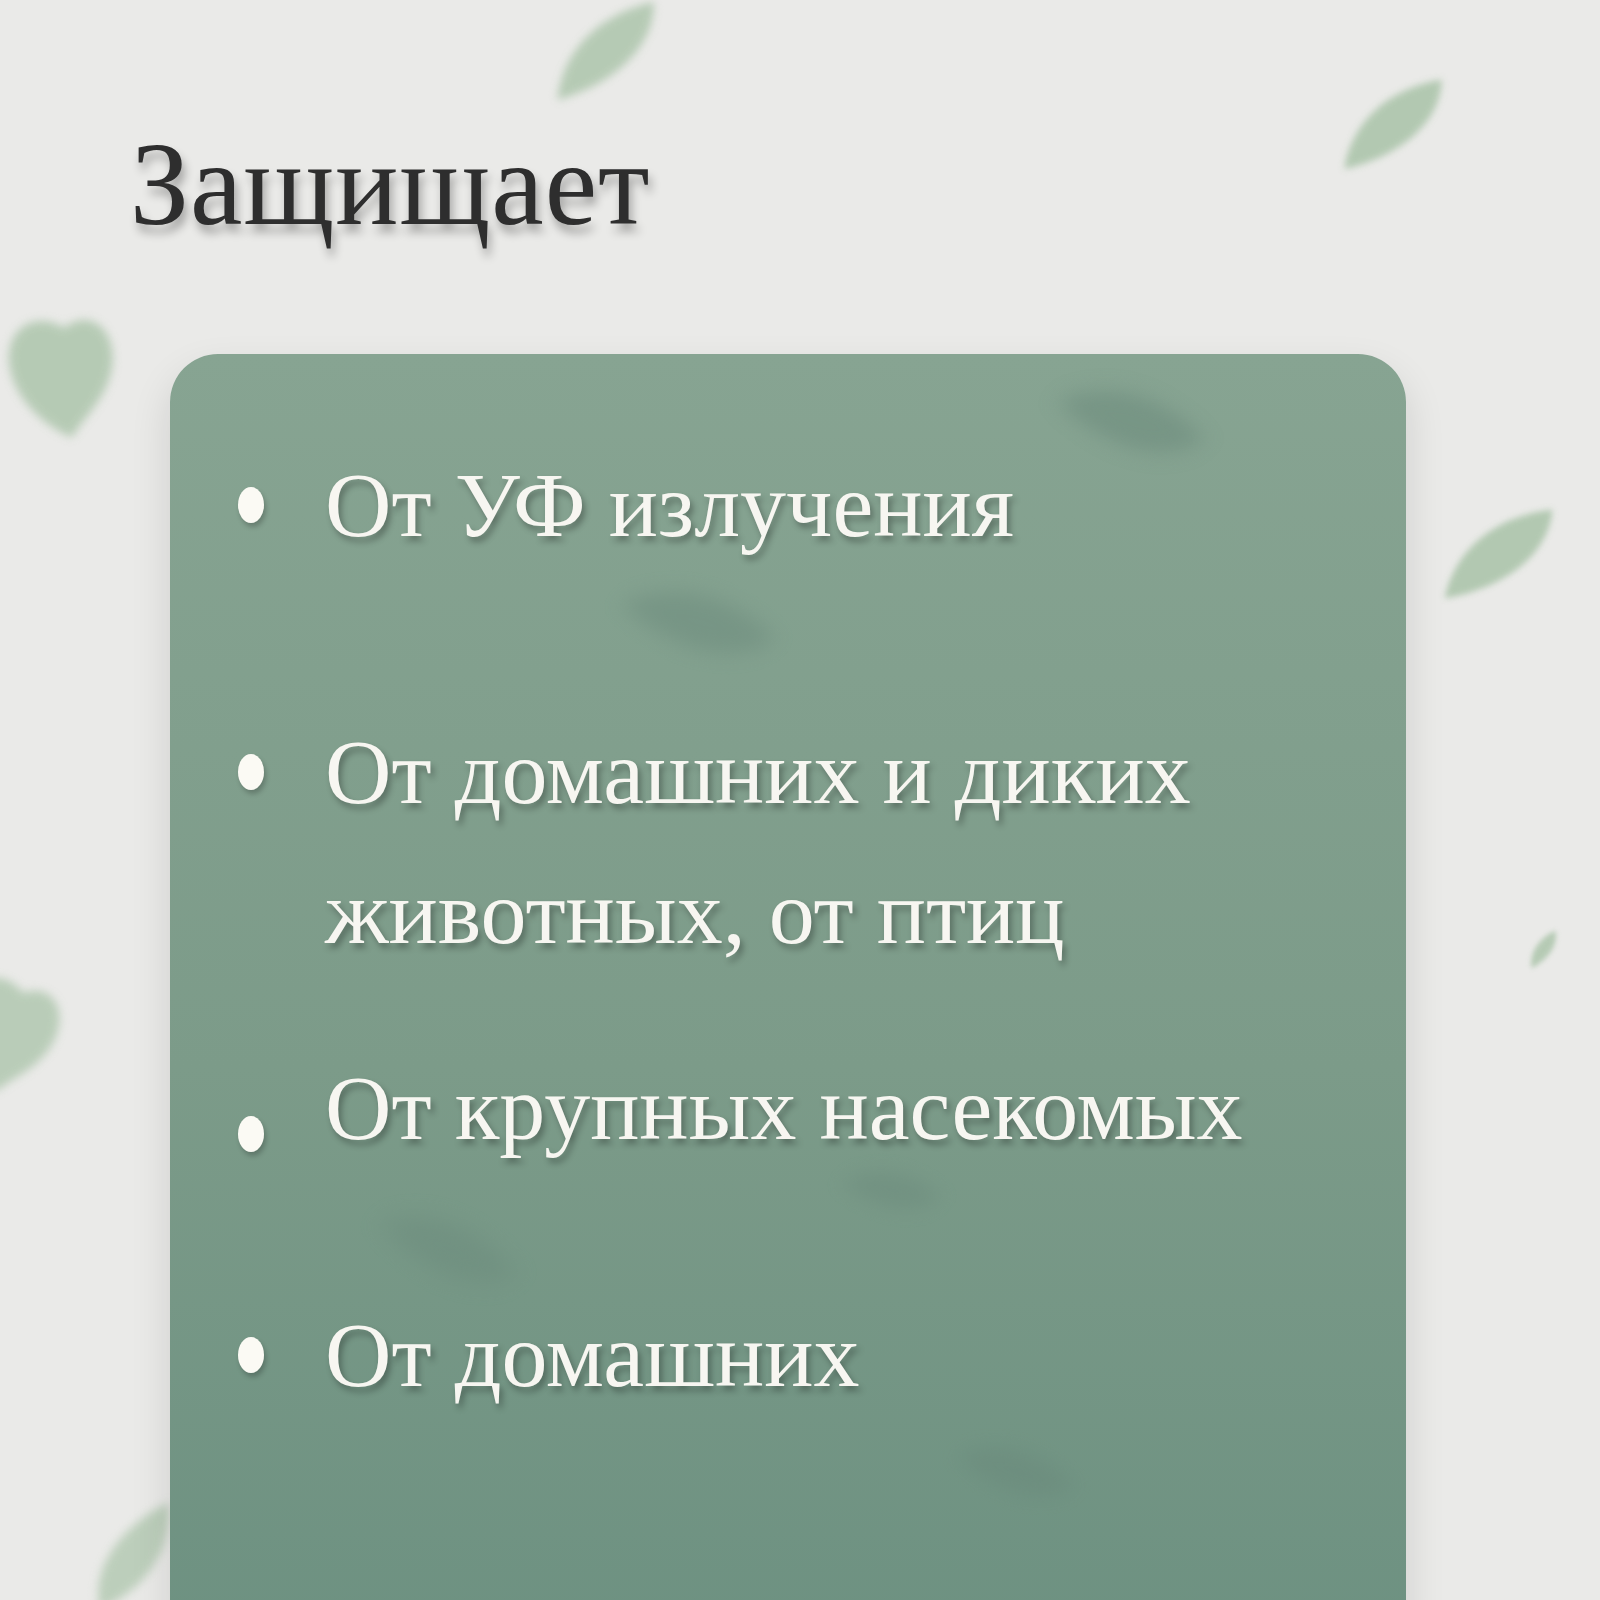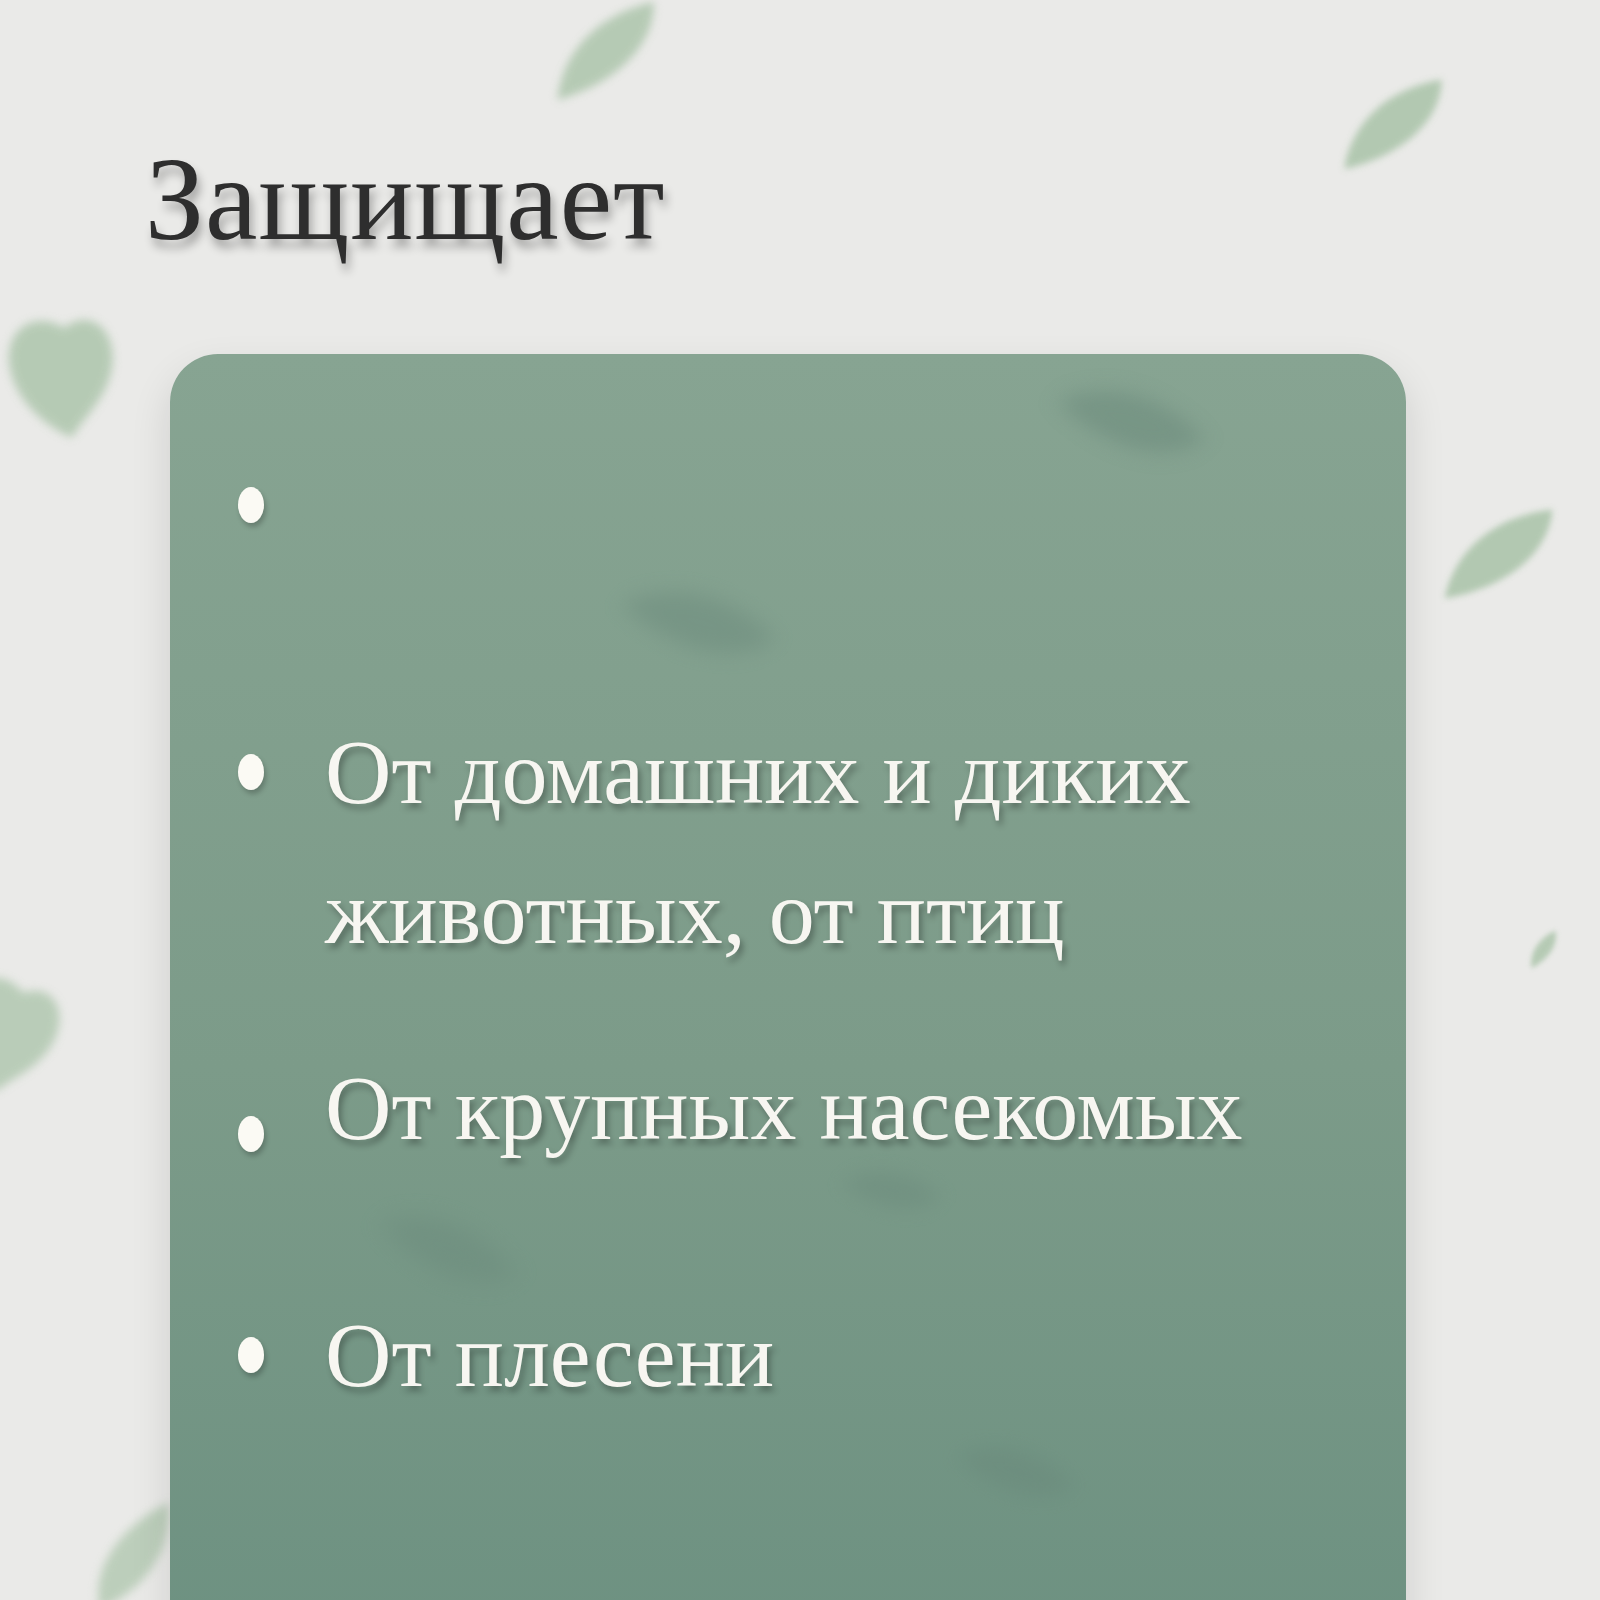--- a/index.html
+++ b/index.html
@@ -14,21 +14,21 @@
   
   .slide-title{
     position:absolute;
     left:130px;top:120px;
     font-size:118px;
     line-height:1.1;
     font-weight:400;
     color:#2e2e2e;
     letter-spacing:1px;
     text-shadow:3px 8px 10px rgba(0,0,0,0.30);
-    margin:15px;
+    margin:0;
   }
 
   
   .card{
     position:absolute;
     left:170px;top:354px;
     width:1236px;height:1296px;
     border-radius:48px;
     background:linear-gradient(180deg,#87a492 0%,#7c9b89 55%,#6d9181 100%);
     box-shadow:0 18px 40px rgba(0,0,0,0.12);
@@ -183,27 +183,28 @@
     </div>
   <div class="leaf leaf-dark leaf-card-5">
       <svg>
         <use href="#leaf-shape"></use>
       </svg>
     </div>
 
   <ul class="bullet-list">
     <li class="bullet-item b1">
       <span class="bullet-dot"></span>
+      <span class="bullet-text">От УФ излучения</span>
     </li>
     <li class="bullet-item b2">
       <span class="bullet-dot"></span>
       <span class="bullet-text">От домашних и диких животных, от птиц</span>
     </li>
     <li class="bullet-item b3">
       <span class="bullet-dot"></span>
       <span class="bullet-text">От крупных насекомых</span>
     </li>
     <li class="bullet-item b4">
       <span class="bullet-dot"></span>
-      <span class="bullet-text">От плесени</span>
+      <span class="bullet-text">От домашних</span>
     </li>
   </ul>
 </div>
 
 </body></html>

